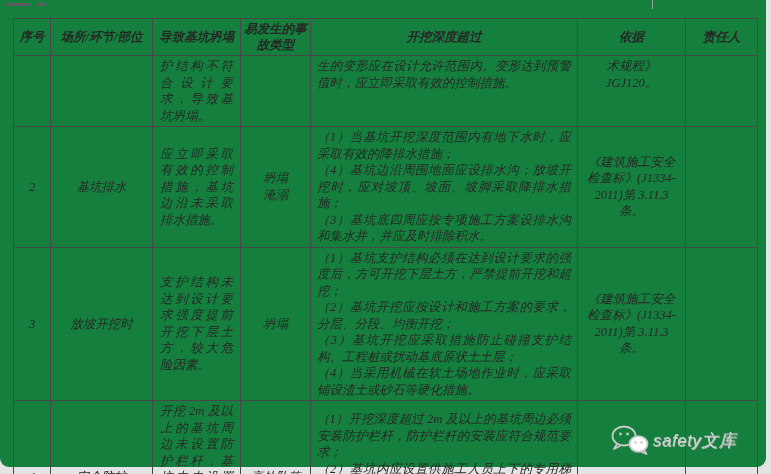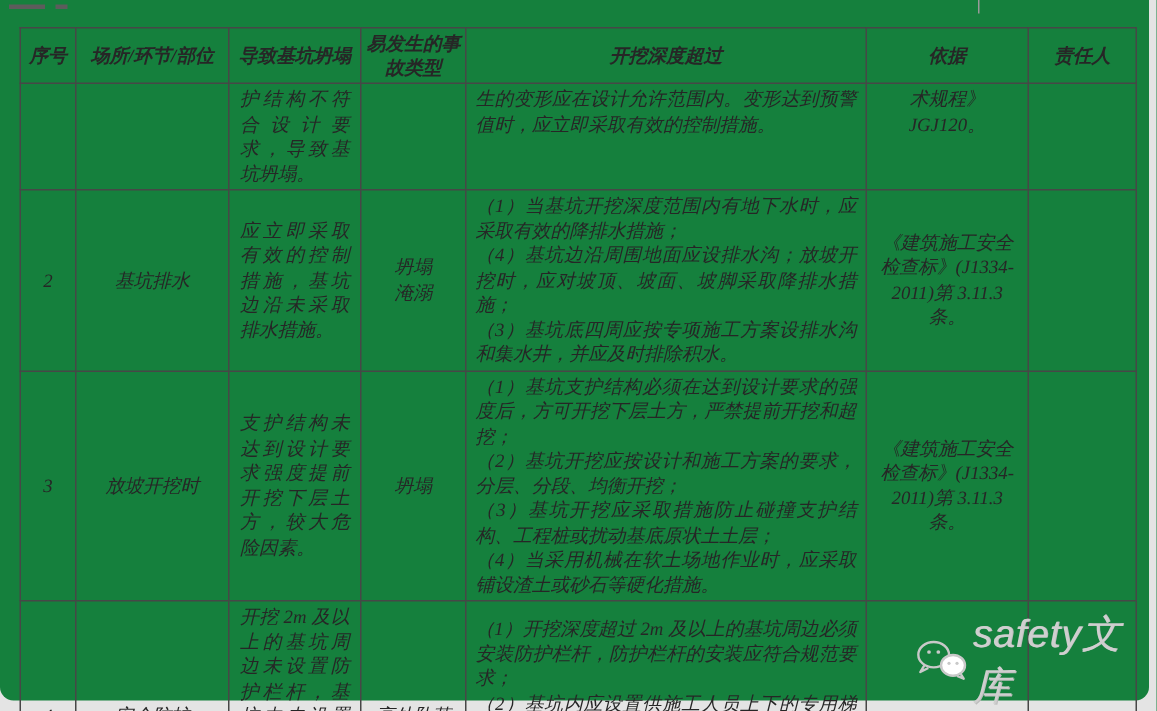--- a/index.html
+++ b/index.html
@@ -44,21 +44,21 @@
   td.c-resp{padding:1px 2px;}
   .pre{white-space:pre-line;}
   tr.r0 td{vertical-align:top;}
   tr.r0 td.c-risk{text-align:justify;}
 
   .watermark{
     position:absolute;left:610px;top:420px;width:150px;height:40px;
     display:flex;align-items:center;gap:3px;
     color:#cfcfcf;
     font-family:"Liberation Sans","DejaVu Sans",sans-serif;
-    font-size:26px;letter-spacing:0.5px;
+    font-size:17px;letter-spacing:0.5px;
     text-shadow:0.6px 0.6px 0 #bdbdbd;
     pointer-events:none;
   }
 </style>
 </head>
 <body>
 
 <div class="page">
 
   <div class="frag frag-1"></div>

